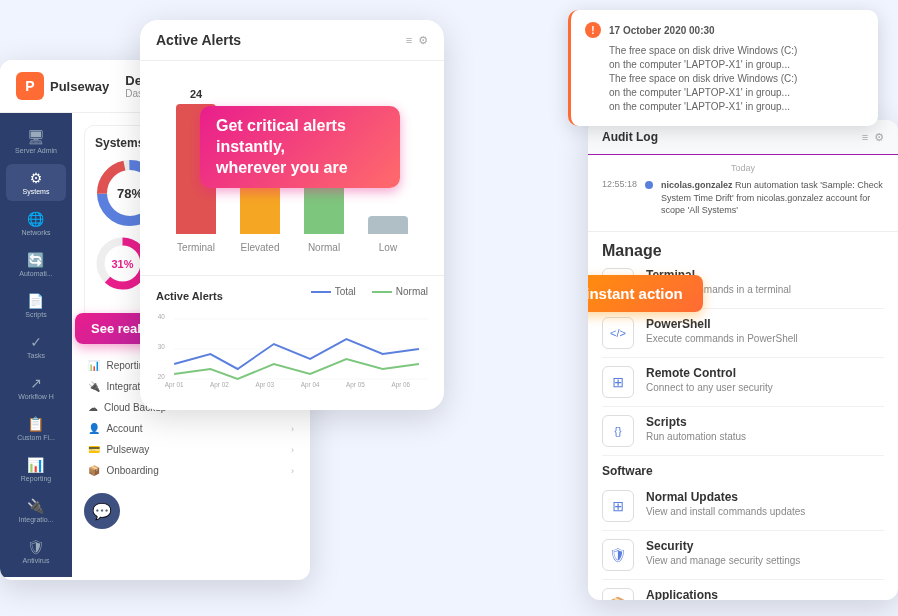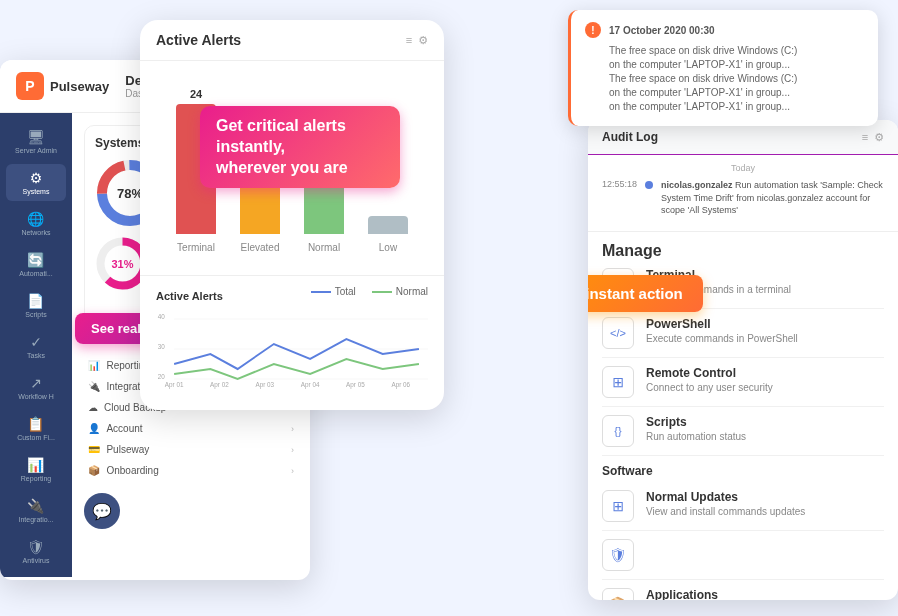--- a/index.html
+++ b/index.html
@@ -983,20 +983,24 @@
     <div class="manage-item">
       <div class="manage-item-icon">⊞</div>
       <div class="manage-item-content">
         <div class="manage-item-name">Normal Updates</div>
         <div class="manage-item-desc">View and install commands updates</div>
       </div>
     </div>
 
     <div class="manage-item">
       <div class="manage-item-icon">🛡</div>
+      <div class="manage-item-content">
+        <div class="manage-item-name">Security</div>
+        <div class="manage-item-desc">View and manage security settings</div>
+      </div>
     </div>
 
     <div class="manage-item">
       <div class="manage-item-icon">📦</div>
       <div class="manage-item-content">
         <div class="manage-item-name">Applications</div>
 
       </div>
     </div>
 

